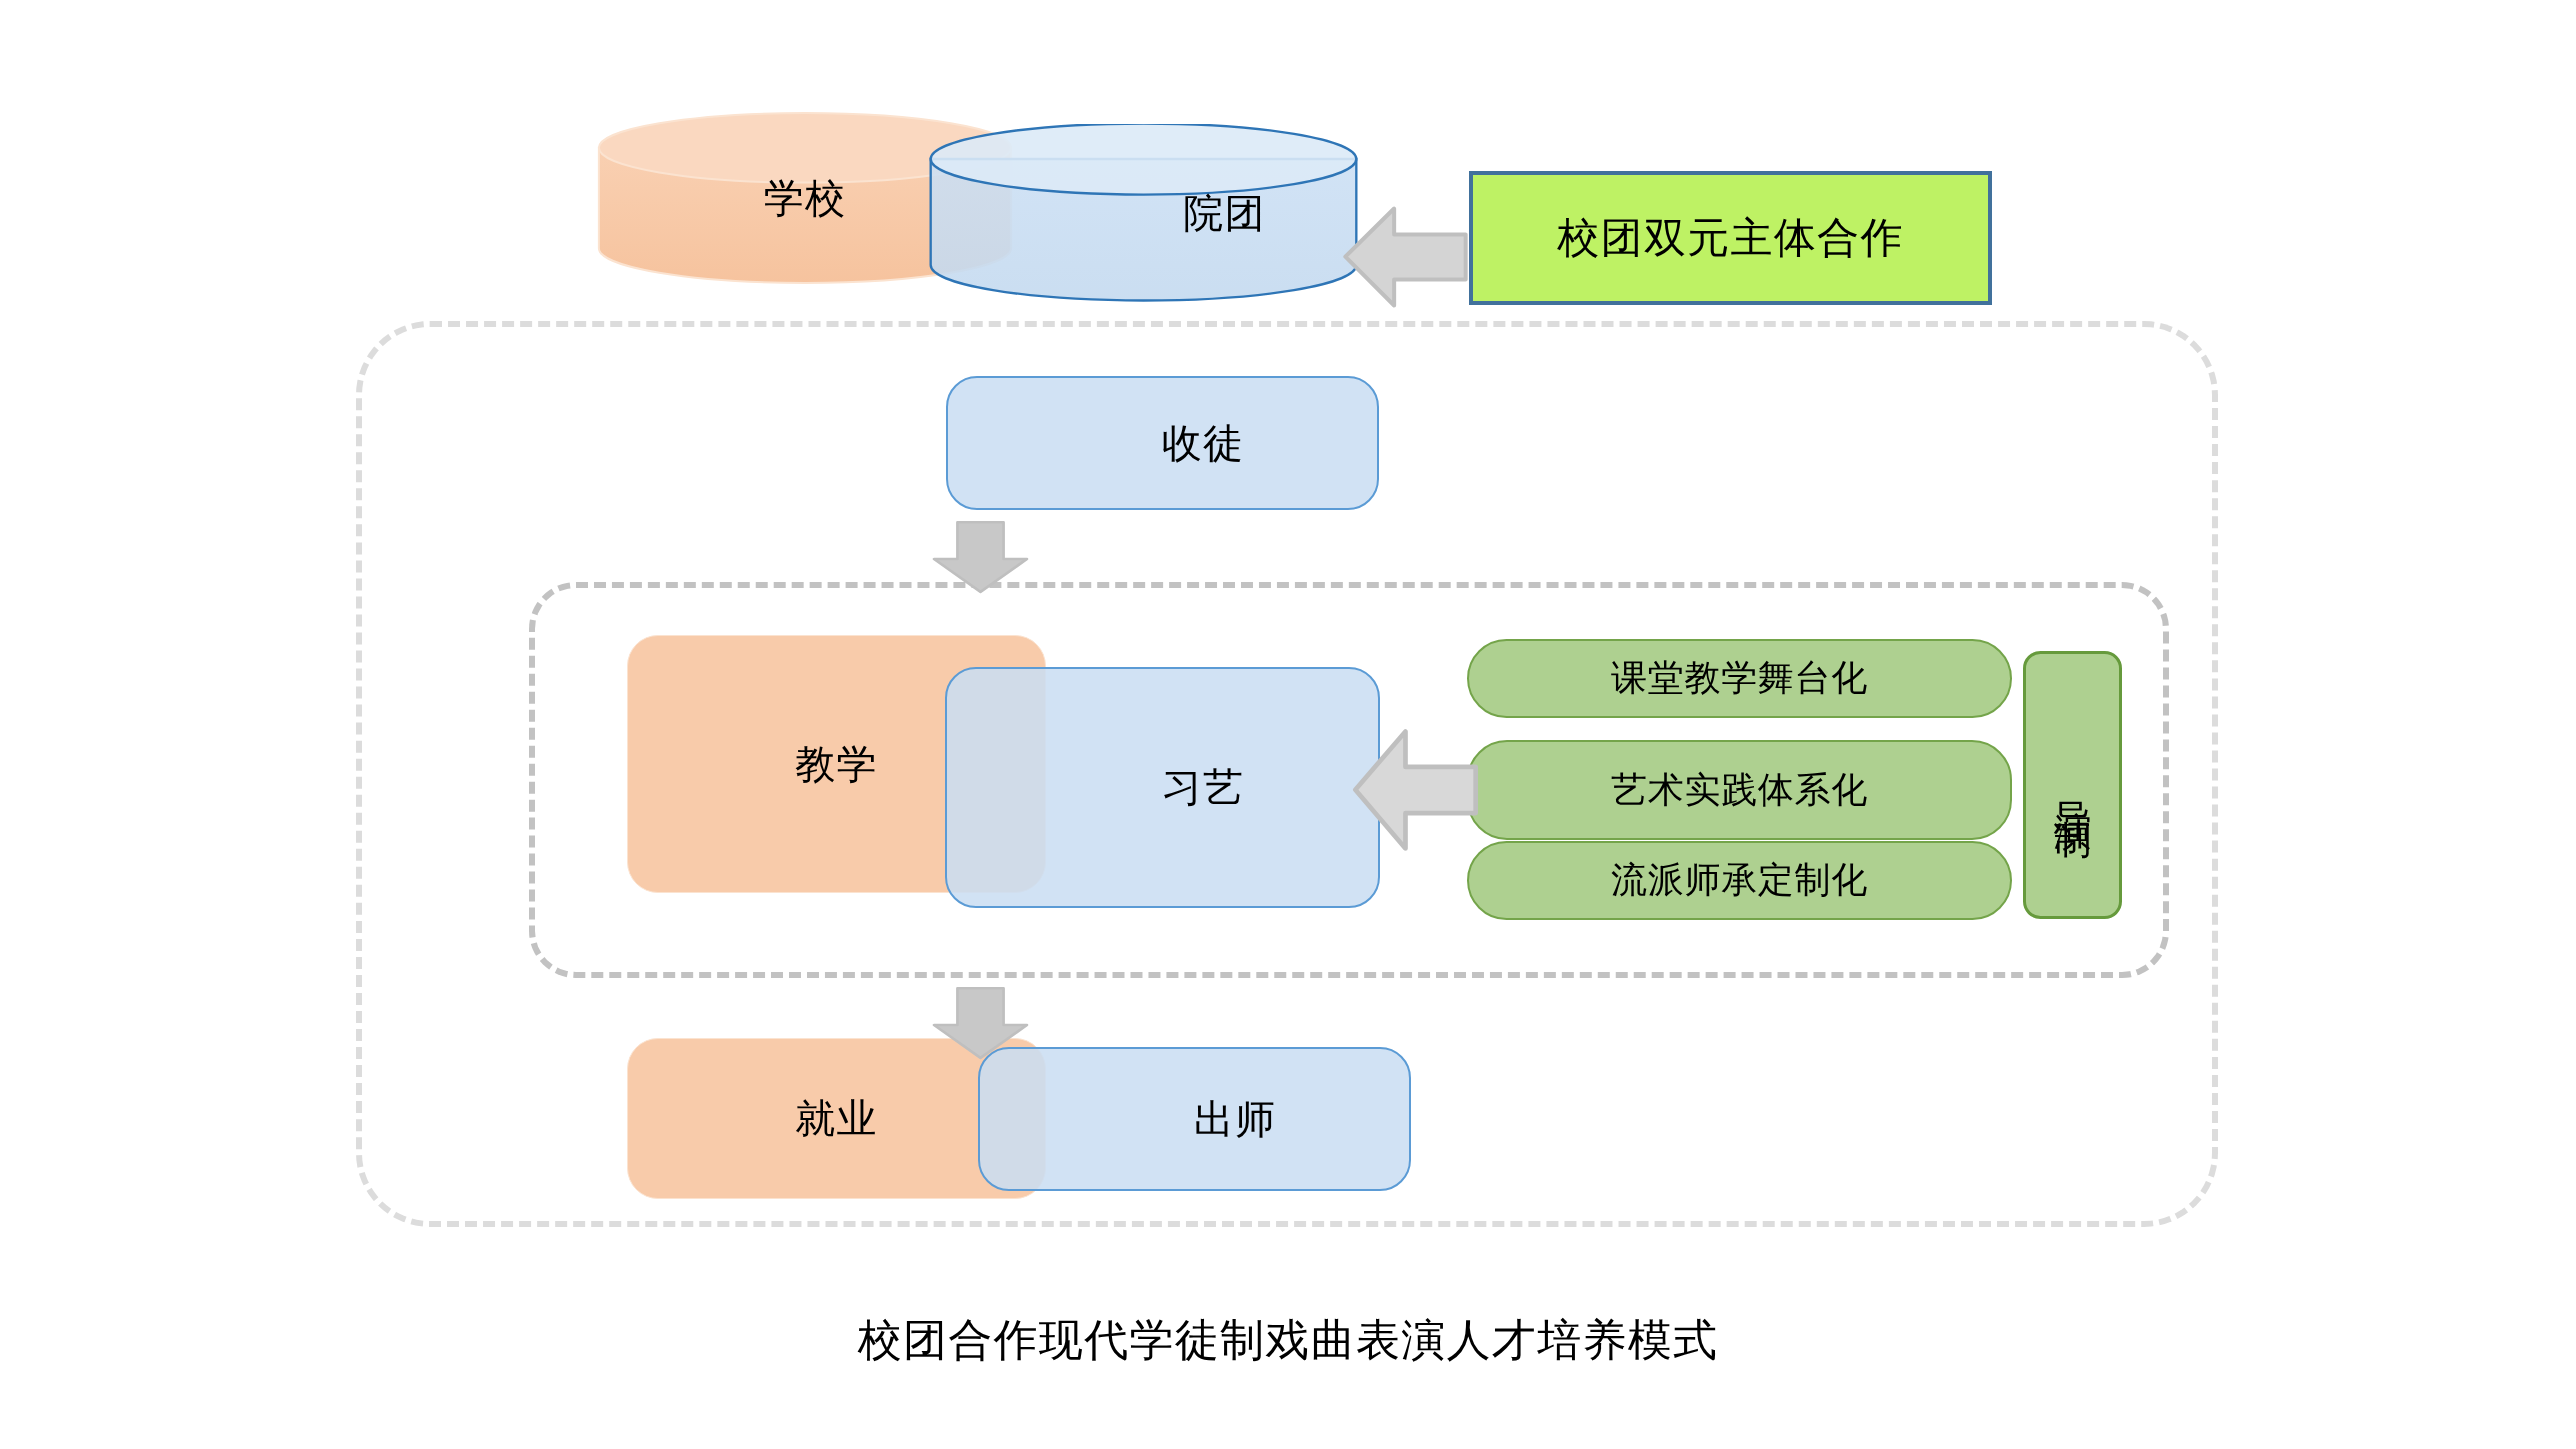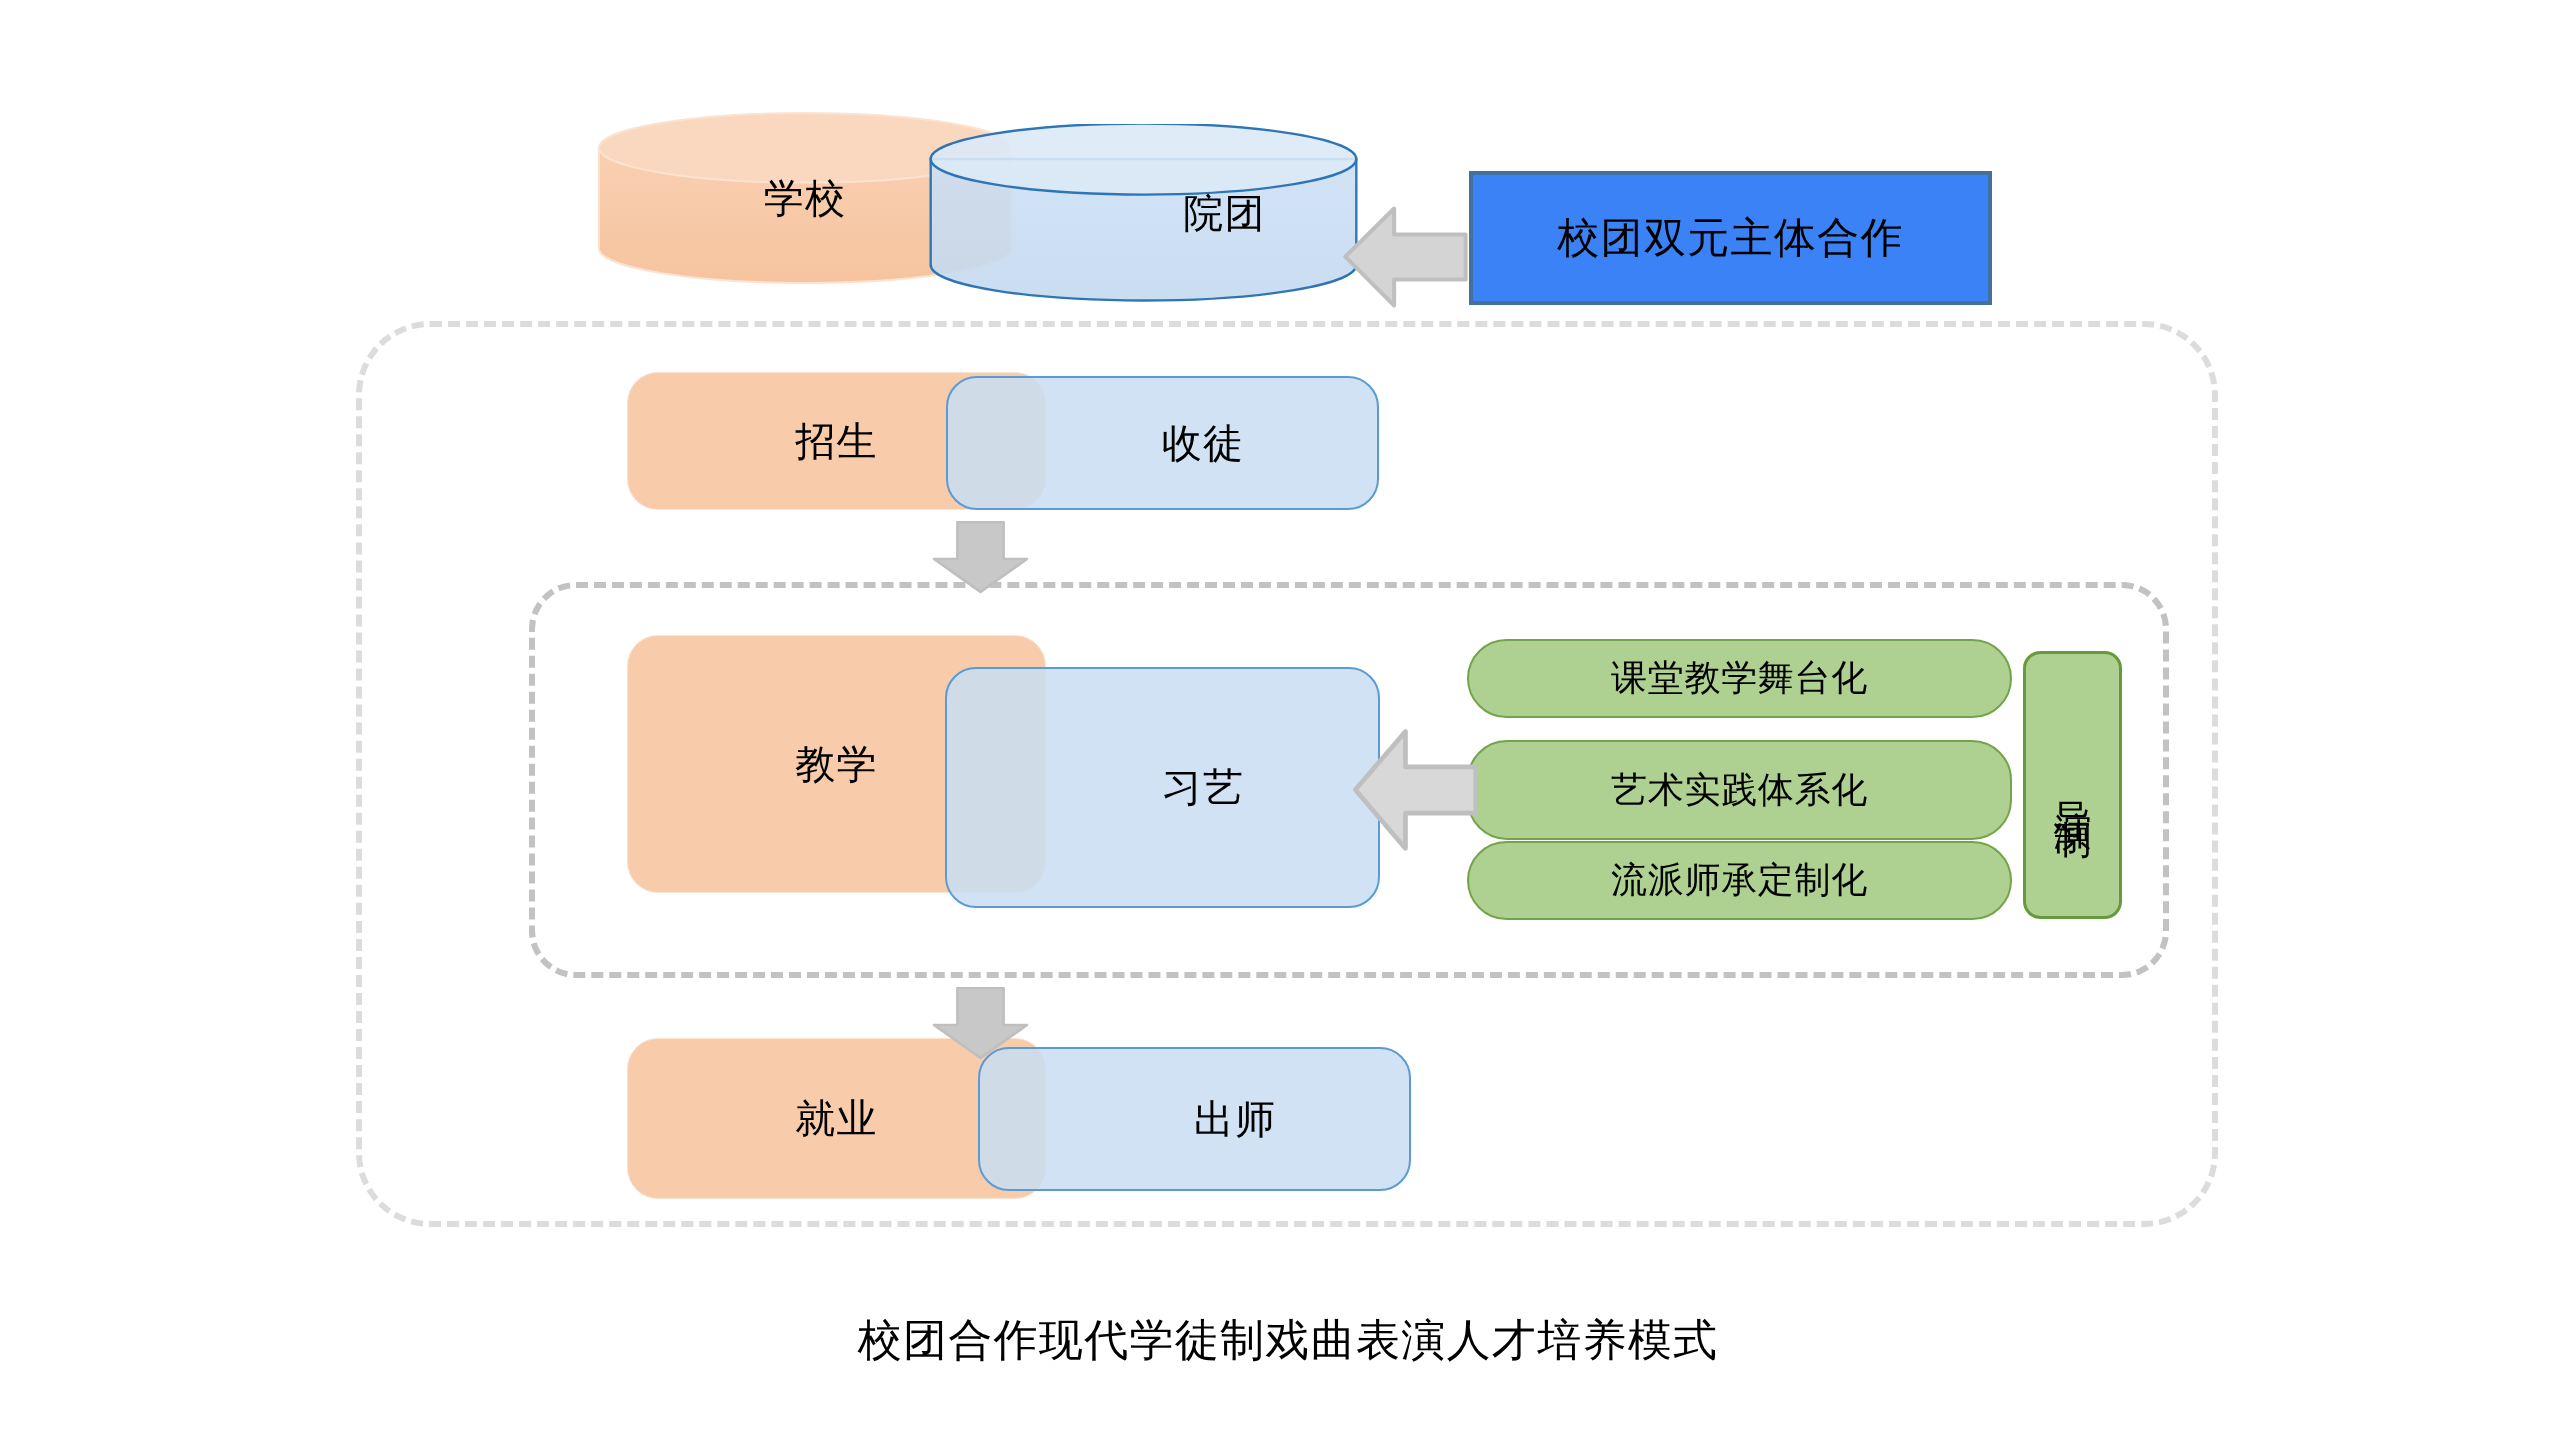--- a/index.html
+++ b/index.html
@@ -108,21 +108,21 @@
     text-orientation: upright;
     font-size: 38px;
     letter-spacing: 9.4px;
     color: #000;
     line-height: 1;
   }
 
   
   .callout {
     box-sizing: border-box;
-    background: #3b82f6;
+    background: #bef264;
     border: 4px solid #41719C;
     display: flex;
     align-items: center;
     justify-content: center;
     font-size: 42px;
     color: #000;
     letter-spacing: 1.3px;
     z-index: 9;
   }
 
@@ -181,23 +181,20 @@
   <div class="abs arrow" style="left:1342px; top:205px; width:127px; height:104px;">
     <svg width="127" height="104" viewBox="0 0 190 155" xmlns="http://www.w3.org/2000/svg">
       <path d="M5,77 L78,5 L78,44 L185,44 L185,111 L78,111 L78,150 Z" fill="#D4D4D4" stroke="#BFBFBF" stroke-width="6" stroke-linejoin="round"></path>
     </svg>
   </div>
 
   <div class="abs callout" style="left:1469px; top:171px; width:523px; height:134px;">
     <span>校团双元主体合作</span>
   </div>
 
-  <div class="abs rrect rrect-orange" style="left:627px; top:372px; width:419px; height:138px;">
-    <span>招生</span>
-  </div>
   <div class="abs rrect rrect-blue" style="left:946px; top:376px; width:433px; height:134px;">
     <span style="padding-left:81px;">收徒</span>
   </div>
 
   <div class="abs arrow" style="left:932px; top:520px; width:97px; height:74px;">
     <svg width="97" height="74" viewBox="0 0 145 110" xmlns="http://www.w3.org/2000/svg">
       <path d="M38,3 L107,3 L107,58 L142,58 L72.5,107 L3,58 L38,58 Z" fill="#C8C8C8" stroke="#BFBFBF" stroke-width="4" stroke-linejoin="round"></path>
     </svg>
   </div>
 

